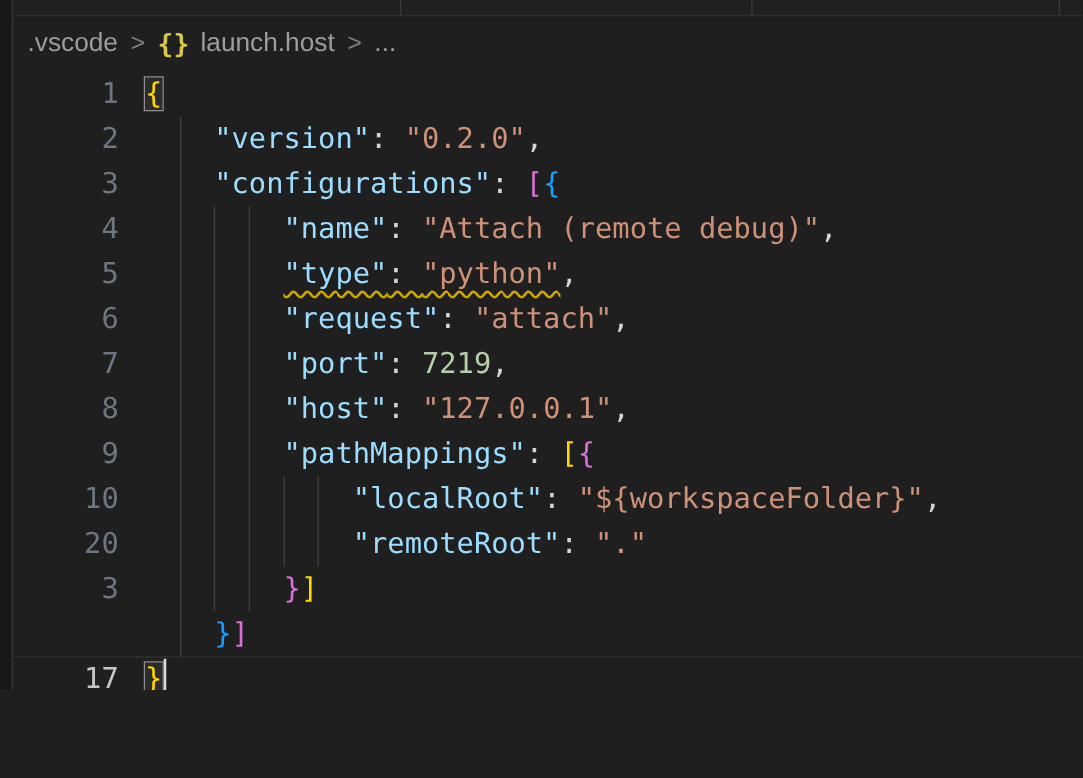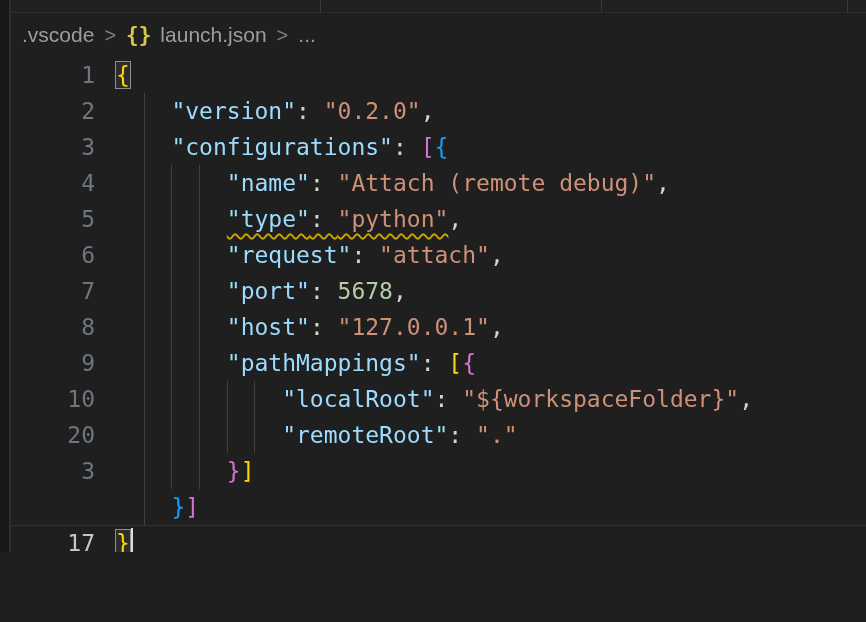--- a/index.html
+++ b/index.html
@@ -54,41 +54,41 @@
   <div class="tab-sliver">
     <div class="tab-divider" style="left:309px"></div>
     <div class="tab-divider" style="left:590px"></div>
     <div class="tab-divider" style="left:836px"></div>
   </div>
 
   <div class="breadcrumbs">
     <span class="crumb">.vscode</span>
     <span class="chev">&gt;</span>
     <span class="json-icon">{}</span>
-    <span class="crumb">launch.json</span>
+    <span class="crumb">launch.host</span>
     <span class="chev">&gt;</span>
     <span class="crumb">...</span>
   </div>
 
   <div class="code">
 
     <div class="guide" style="left:133px;top:36px;height:432px"></div>
     <div class="guide" style="left:160px;top:108px;height:324px"></div>
     <div class="guide" style="left:188px;top:108px;height:324px"></div>
     <div class="guide" style="left:216px;top:324px;height:72px"></div>
     <div class="guide" style="left:243px;top:324px;height:72px"></div>
 
     <div>
         <div class="line"><span class="ln">1</span><span class="codetext"><span class="b1 match">{</span></span></div>
         <div class="line"><span class="ln">2</span><span class="codetext"><span>    </span><span class="key">"version"</span><span class="pn">: </span><span class="str">"0.2.0"</span><span class="pn">,</span></span></div>
         <div class="line"><span class="ln">3</span><span class="codetext"><span>    </span><span class="key">"configurations"</span><span class="pn">: </span><span class="b2">[</span><span class="b3">{</span></span></div>
         <div class="line"><span class="ln">4</span><span class="codetext"><span>        </span><span class="key">"name"</span><span class="pn">: </span><span class="str">"Attach (remote debug)"</span><span class="pn">,</span></span></div>
         <div class="line"><span class="ln">5</span><span class="codetext"><span>        </span><span class="squig"><span class="key">"type"</span><span class="pn">: </span><span class="str">"python"</span></span><span class="pn">,</span></span></div>
         <div class="line"><span class="ln">6</span><span class="codetext"><span>        </span><span class="key">"request"</span><span class="pn">: </span><span class="str">"attach"</span><span class="pn">,</span></span></div>
-        <div class="line"><span class="ln">7</span><span class="codetext"><span>        </span><span class="key">"port"</span><span class="pn">: </span><span class="num">5678</span><span class="pn">,</span></span></div>
+        <div class="line"><span class="ln">7</span><span class="codetext"><span>        </span><span class="key">"port"</span><span class="pn">: </span><span class="num">7219</span><span class="pn">,</span></span></div>
         <div class="line"><span class="ln">8</span><span class="codetext"><span>        </span><span class="key">"host"</span><span class="pn">: </span><span class="str">"127.0.0.1"</span><span class="pn">,</span></span></div>
         <div class="line"><span class="ln">9</span><span class="codetext"><span>        </span><span class="key">"pathMappings"</span><span class="pn">: </span><span class="b1">[</span><span class="b2">{</span></span></div>
         <div class="line"><span class="ln">10</span><span class="codetext"><span>            </span><span class="key">"localRoot"</span><span class="pn">: </span><span class="str">"${workspaceFolder}"</span><span class="pn">,</span></span></div>
         <div class="line"><span class="ln">20</span><span class="codetext"><span>            </span><span class="key">"remoteRoot"</span><span class="pn">: </span><span class="str">"."</span></span></div>
         <div class="line"><span class="ln">3</span><span class="codetext"><span>        </span><span class="b2">}</span><span class="b1">]</span></span></div>
         <div class="line"><span class="codetext"><span>    </span><span class="b3">}</span><span class="b2">]</span></span></div>
         <div class="line cur"><span class="ln active">17</span><span class="codetext"><span class="b1 match">}</span><span class="cursor"></span></span></div>
       </div>
   </div>
 

